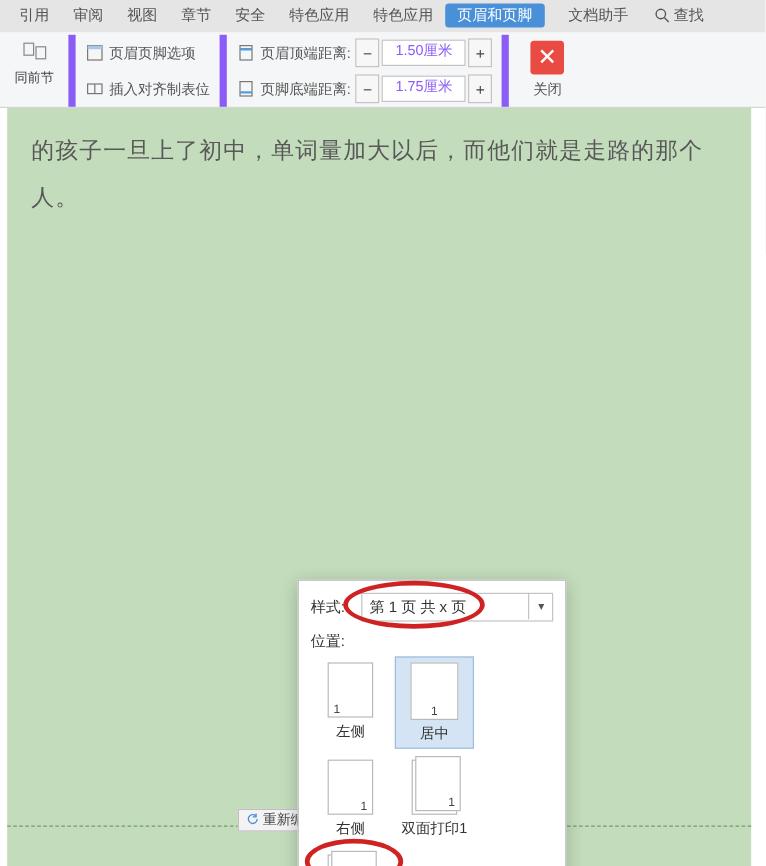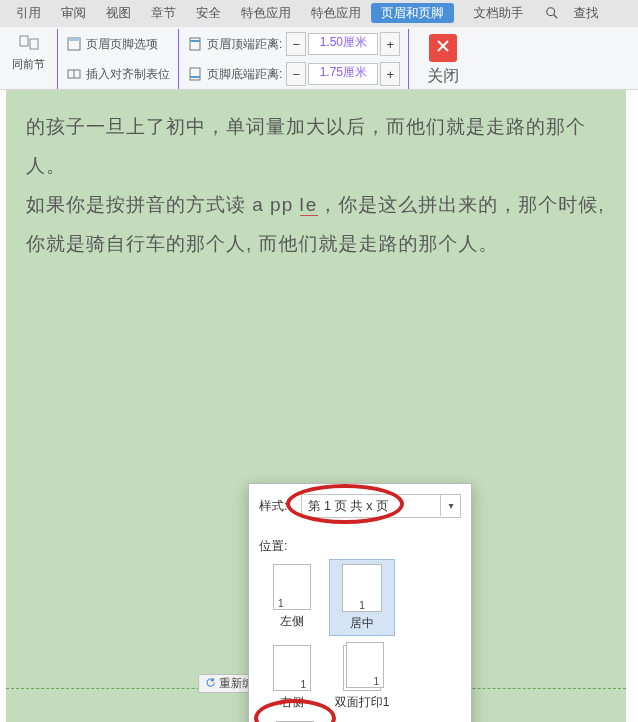--- a/index.html
+++ b/index.html
@@ -20,53 +20,53 @@
   body { height:722px; overflow:hidden; position:relative; }
 
   
   .menu-strip { display:flex; align-items:center; gap:0; padding:0 6px; height:26px; font-size:12.5px; color:#555; background:#e5e5e5; border-bottom:1px solid #e5e5e5; }
   .menu-item { padding:0 10px; height:26px; display:flex; align-items:center; cursor:default; }
   .menu-item.active { background:var(--blue-accent); color:#ffffff; border-radius:3px; padding:0 10px; height:20px; }
   .menu-sep { width:10px; }
 
   
   .ribbon { display:flex; align-items:stretch; background:#f5f6f7; border-bottom:1px solid #d6d6d6; height:60px; padding:2px 0 0 0; }
-  .ribbon-chunk { display:flex; flex-direction:column; justify-content:space-between; padding:2px 8px 2px 8px; border-right:1px solid #8b5cf6; }
+  .ribbon-chunk { display:flex; flex-direction:column; justify-content:space-between; padding:2px 8px 2px 8px; border-right:6px solid #8b5cf6; }
   .ribbon-chunk.noborder { border-right:none; }
   .r-row { display:flex; align-items:center; gap:4px; height:26px; }
   .r-label { font-size:12px; color:#555; }
   .r-icon { width:16px; height:16px; display:inline-flex; align-items:center; justify-content:center; }
   .r-bigbtn { display:flex; flex-direction:column; align-items:center; justify-content:center; padding:2px 4px; font-size:11px; color:#444; gap:2px; }
   .r-bigbtn .glyph { width:22px; height:22px; display:flex; align-items:center; justify-content:center; }
   .dist-field { display:flex; align-items:center; gap:2px; }
   .spin-input { width:68px; height:20px; font-size:12px; text-align:center; border:1px solid #c4c4c4; background:#ffffff; color:#8b5cf6; }
   .spin-btn { width:18px; height:22px; border:1px solid #c4c4c4; background:#f7f7f7; font-size:13px; color:#444; display:flex; align-items:center; justify-content:center; cursor:pointer; }
   .close-hf { width:28px; height:28px; background:var(--close-red); border-radius:3px; display:flex; align-items:center; justify-content:center; color:#fff; }
-  .close-hf-wrap { display:flex; flex-direction:column; align-items:center; gap:4px; font-size:16px; color:#555; padding:3px 10px 0 10px; }
+  .close-hf-wrap { display:flex; flex-direction:column; align-items:center; gap:4px; font-size:12px; color:#555; padding:3px 10px 0 10px; }
 
   
   .page-area { position:relative; width:638px; height:636px; overflow:hidden; }
   .page { position:absolute; left:6px; top:0; width:620px; background:var(--page-bg); padding:18px 20px 0 20px; box-sizing:border-box; }
   .body-text { font-size:19px; line-height:2.05; color:var(--body-text); letter-spacing:1px; }
   .body-text .en-chunk { letter-spacing:2px; }
   .underline-red { border-bottom:1.5px solid #c94b4b; }
   
   
   .footer-zone { position:absolute; left:6px; bottom:0; width:620px; height:38px; }
   .footer-line { position:absolute; top:0; left:0; right:0; border-top:1px dashed #6aa35a; }
   .footer-cells { position:absolute; top:-14px; left:50%; transform:translateX(-50%); display:flex; gap:0; }
   .footer-cell { font-size:11.5px; padding:1px 6px; border:1px solid #bfbfbf; background:#f3f3f3; color:#444; display:flex; align-items:center; gap:3px; }
   .footer-cell .x-red { color:#c9302c; font-weight:bold; }
   .footer-cell .tri { font-size:9px; color:#666; }
   .page-num { position:absolute; bottom:6px; left:50%; transform:translateX(-50%); font-size:12px; color:#555; }
 
   
   .dialog { position:absolute; left:248px; top:393px; width:222px; background:#ffffff; border:1px solid var(--dialog-border); box-shadow:0 4px 14px rgba(0,0,0,0.25); font-size:12.5px; color:#333; }
   .dlg-pad { padding:10px 10px 8px 10px; }
-  .dlg-row { display:flex; align-items:center; margin-bottom:20px; }
+  .dlg-row { display:flex; align-items:center; margin-bottom:8px; }
   .dlg-label { width:42px; color:#333; }
   .style-select { position:relative; flex:1; }
   .style-select .sel-box { border:1px solid #c4c4c4; height:22px; display:flex; align-items:center; padding:0 40px 0 6px; font-size:12.5px; }
   .style-select .sel-caret { position:absolute; right:0; top:0; width:20px; height:22px; border-left:1px solid #c4c4c4; display:flex; align-items:center; justify-content:center; font-size:10px; color:#555; }
   .pos-grid { display:flex; gap:4px; flex-wrap:wrap; margin:4px 0 2px 0; }
   .pos-opt { width:64px; display:flex; flex-direction:column; align-items:center; gap:3px; padding:4px 0 3px 0; border:1px solid transparent; cursor:pointer; }
   .pos-opt.selected { background:var(--selected-pale-blue); border:1px solid #9fbddd; }
   .pos-thumb { width:38px; height:46px; border:1px solid #b9b9b9; background:#fff; display:flex; align-items:flex-end; justify-content:center; font-size:10px; color:#444; position:relative; }
   .pos-thumb .sheet2 { position:absolute; right:-4px; top:-4px; width:38px; height:46px; border:1px solid #b9b9b9; background:#fff; display:flex; align-items:flex-end; justify-content:var(--j,center); font-size:10px; }
   .pos-thumb.left { justify-content:flex-start; padding-left:4px; box-sizing:border-box; }
@@ -90,21 +90,21 @@
   <div class="menu-item active">页眉和页脚</div>
   <div class="menu-sep"></div>
   <div class="menu-item">文档助手</div>
   <div class="menu-item">
     <span class="r-icon">
       <svg viewBox="0 0 16 16" width="14" height="14">
           <circle cx="6.5" cy="6.5" r="4.5" fill="none" stroke="#555" stroke-width="1.3"></circle>
           <line x1="10" y1="10" x2="14" y2="14" stroke="#555" stroke-width="1.3"></line>
         </svg>
     </span>
-    <span style="margin-left:14px">查找</span>
+    <span style="margin-left:2px">查找</span>
   </div>
 </div>
 
 <div class="ribbon">
 
   <div class="ribbon-chunk">
     <div class="r-bigbtn">
       <div class="glyph">
         <svg width="22" height="22" viewBox="0 0 22 22">
             <rect x="2" y="3" width="8" height="10" fill="none" stroke="#888"></rect>
@@ -178,23 +178,20 @@
         </span>
       </div>
       <span>关闭</span>
     </div>
   </div>
 </div>
 
 <div class="page-area">
   <div class="page" style="height:636px;">
     <div class="body-text">的孩子一旦上了初中，单词量加大以后，而他们就是走路的那个人。</div>
-    <div class="body-text">
-      <span>如果你是按拼音的方式读 a pp </span><span class="en-chunk underline-red">le</span><span>，你是这么拼出来的，那个时候, 你就是骑自行车的那个人, 而他们就是走路的那个人。</span>
-    </div>
   </div>
 
   <div class="footer-zone">
     <div class="footer-line"></div>
     <div class="footer-cells">
       <div class="footer-cell">
         <span>
           <svg width="11" height="11" viewBox="0 0 12 12">
               <path d="M10 6a4 4 0 1 1-1.2-2.8" fill="none" stroke="#4a90d9" stroke-width="1.2"></path>
               <path d="M9 1v3h-3" fill="none" stroke="#4a90d9" stroke-width="1.2"></path>

